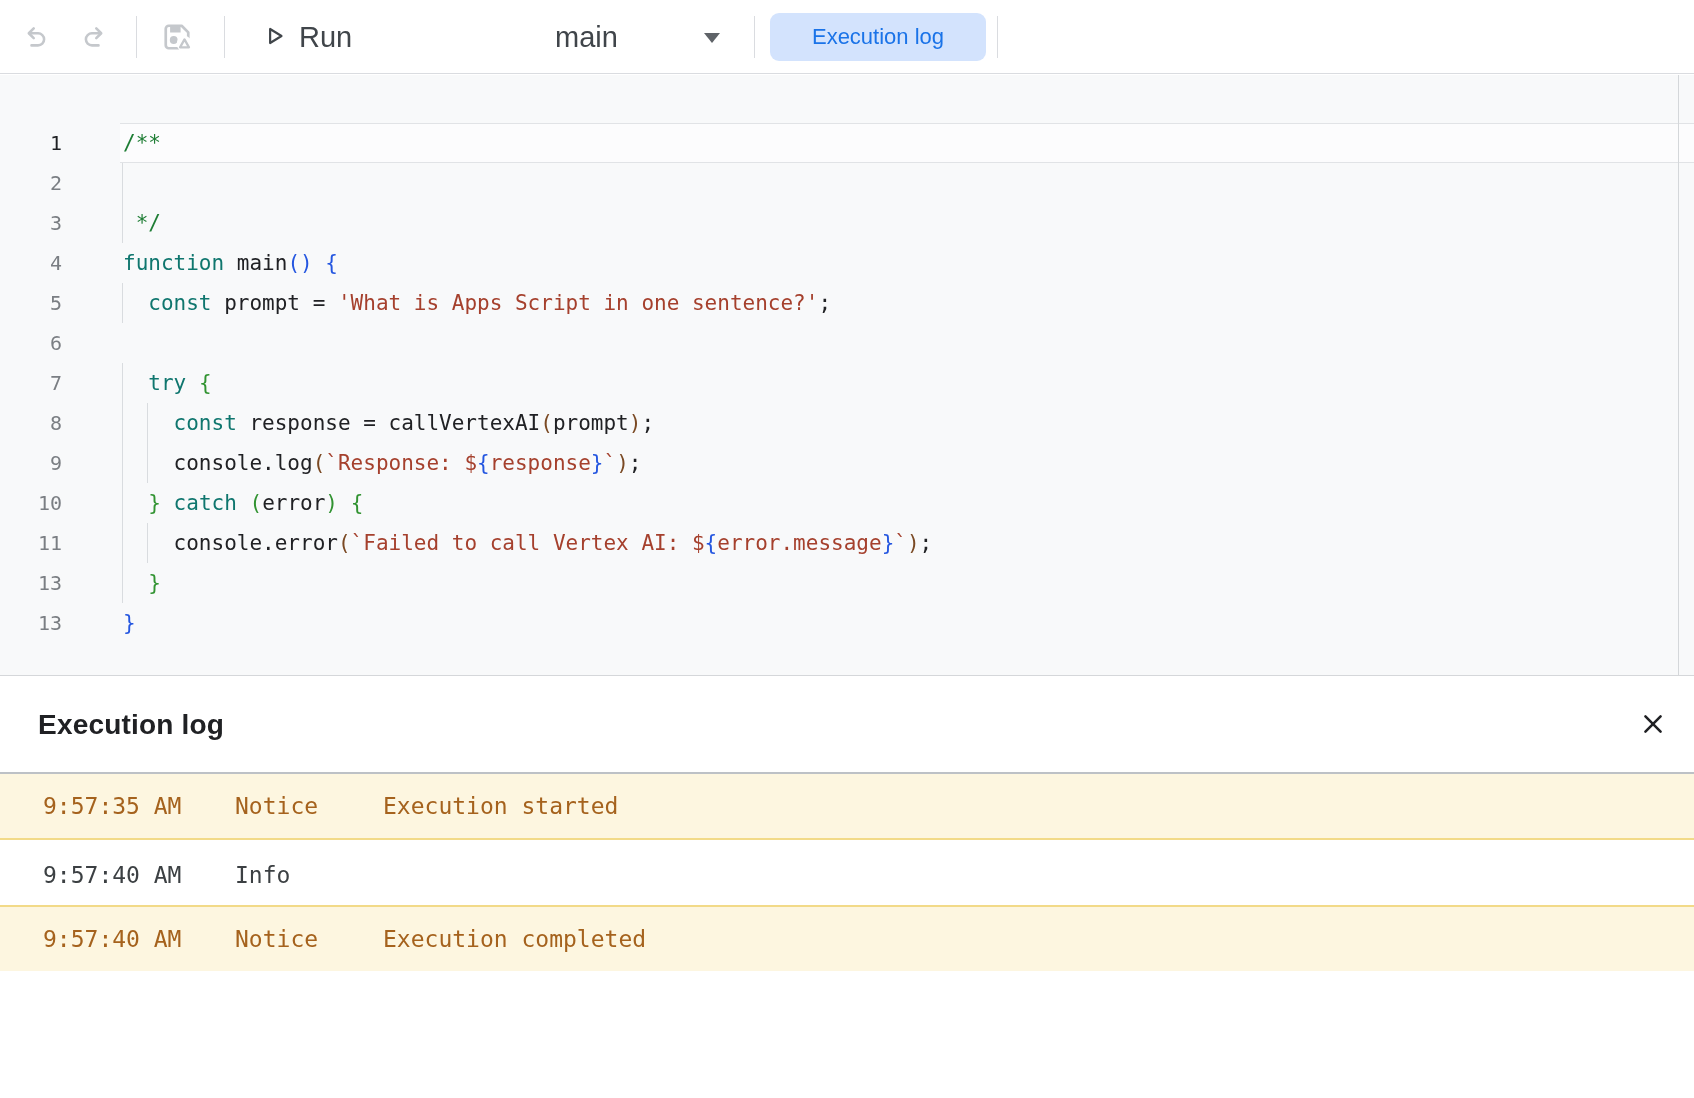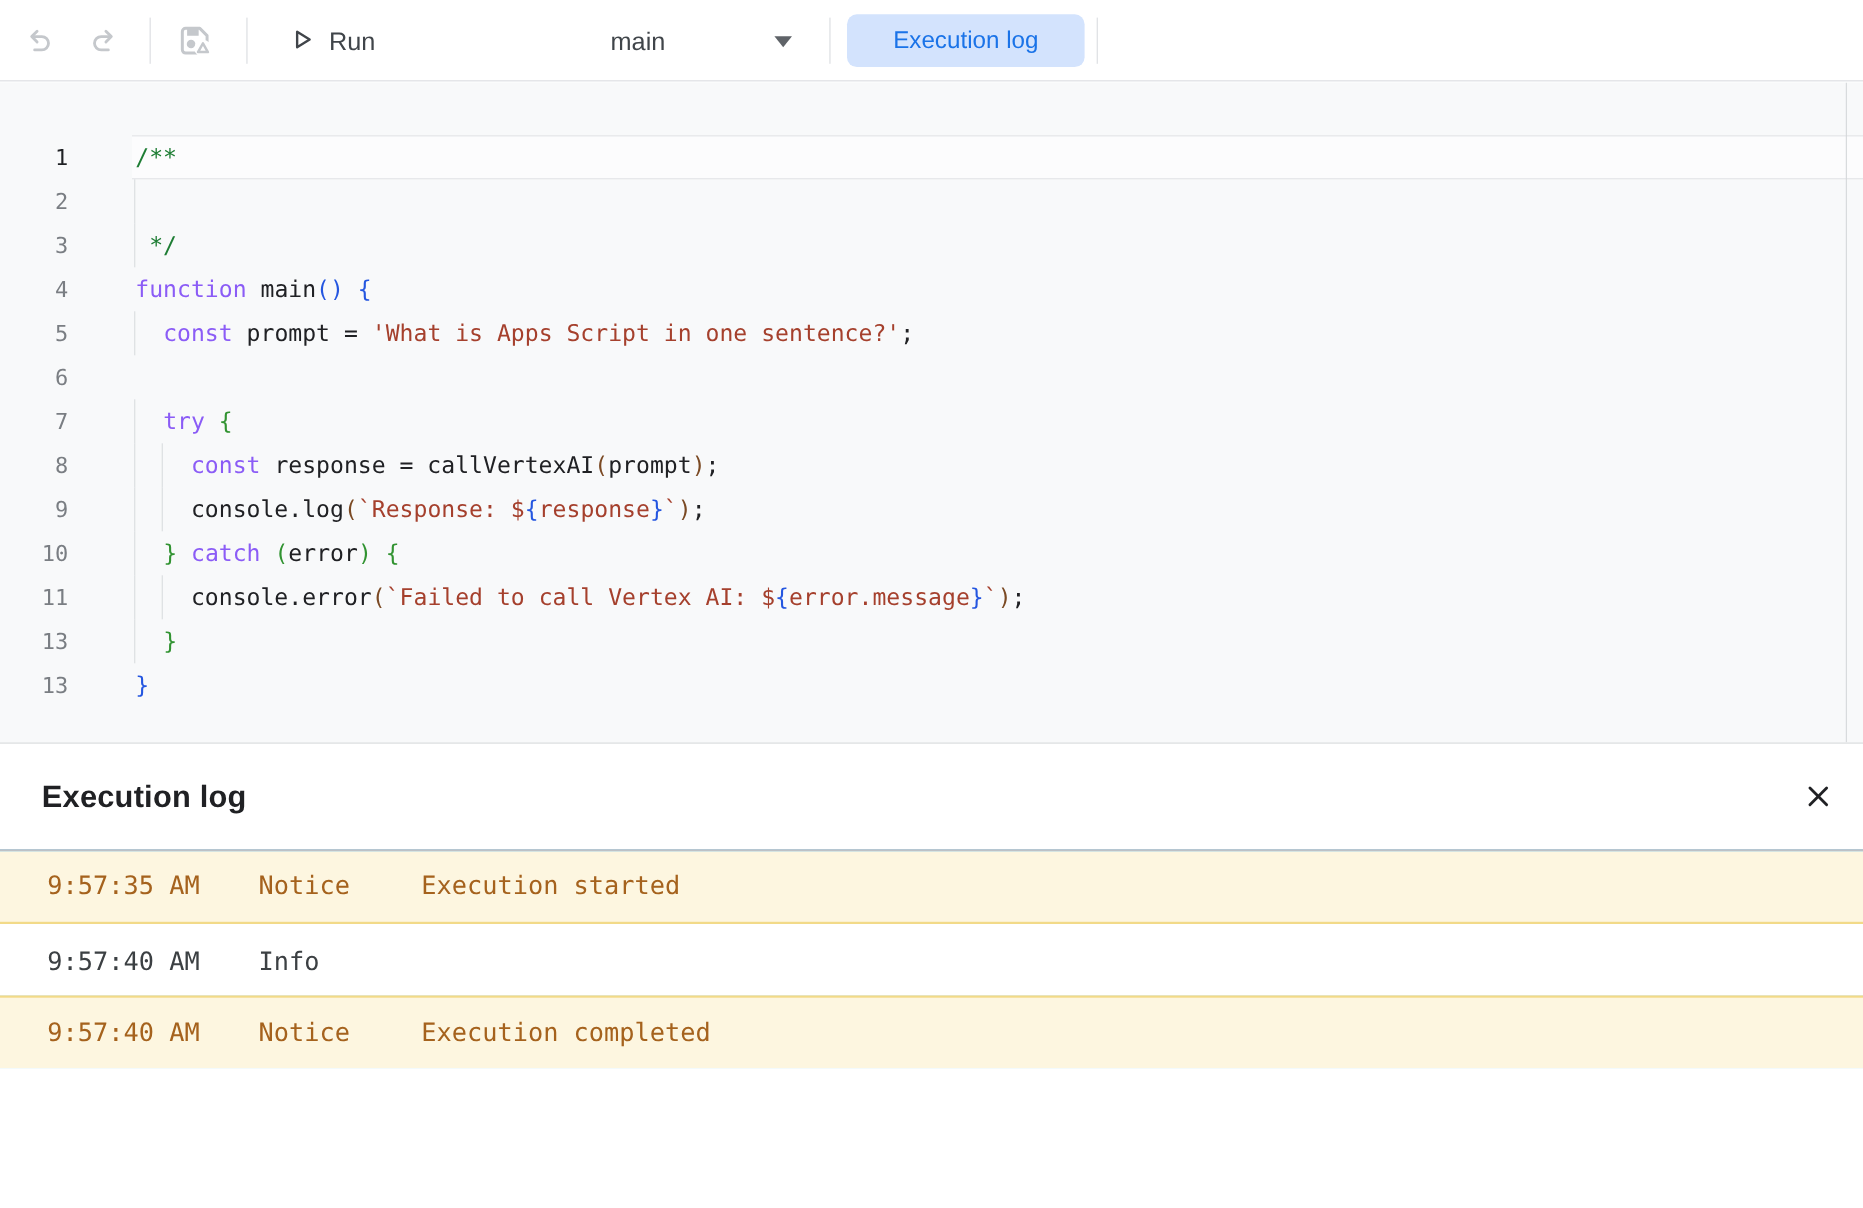--- a/index.html
+++ b/index.html
@@ -3,21 +3,21 @@
 <meta charset="utf-8">
 <style>
   * { box-sizing: border-box; margin: 0; padding: 0; }
   html,body { width:1694px; height:1098px; background:#fff; font-family:"Liberation Sans", sans-serif; }
   .app { position:relative; width:1694px; height:1098px; overflow:hidden; background:#fff; }
 
   
   .toolbar { position:absolute; left:0; top:0; width:1694px; height:74px; background:#fff; border-bottom:1px solid #dadce0; }
   .tb-item { position:absolute; top:0; height:74px; display:flex; align-items:center; cursor:pointer; background:none; border:none; }
   .tb-sep { position:absolute; top:16px; width:1px; height:42px; background:#dadce0; }
-  .tb-label { font-size:23px; color:#40454a; margin-left:11px; white-space:nowrap; }
+  .tb-label { font-size:29px; color:#40454a; margin-left:11px; white-space:nowrap; }
   .icon-btn svg { display:block; }
   .disabled svg { stroke:#c5c8cc; }
   .disabled .fillpart { fill:#c5c8cc; }
   .pill { position:absolute; left:770px; top:13px; width:216px; height:48px; background:#d3e3fd; border:none; border-radius:9px; display:flex; align-items:center; justify-content:center; cursor:pointer; }
   .pill span { color:#1a73e8; font-size:22px; font-weight:500; }
   .fn-select { position:absolute; left:545px; top:0; width:190px; height:74px; display:flex; align-items:center; cursor:pointer; }
   .fn-select .tb-label { margin-left:10px; }
   .caret { position:absolute; right:15px; top:33px; width:0; height:0; border-left:8.5px solid transparent; border-right:8.5px solid transparent; border-top:10px solid #5f6368; }
 
   
@@ -27,36 +27,36 @@
   .ln { position:absolute; left:0; top:0; width:62px; height:40px; line-height:40px; text-align:right;
         font-family:"DejaVu Sans Mono", monospace; font-size:20px; color:#7a7e83; }
   .code { position:absolute; left:123px; top:0; height:40px; line-height:40px; white-space:pre;
           font-family:"DejaVu Sans Mono", monospace; font-size:21px; color:#202124; }
   .guide { position:absolute; top:0; bottom:0; width:1px; background:#d9dcdf; }
   .code-row.current::before { content:""; position:absolute; left:120px; right:0; top:0; bottom:0;
           background:rgba(255,255,255,0.55); border-top:1px solid #e1e3e6; border-bottom:1px solid #e1e3e6; }
   .code-row.current .ln { color:#1f2124; }
   .code span { position:relative; }
   .tok-p  { color:#202124; }
-  .tok-k  { color:#8b5cf6; }
+  .tok-k  { color:#0f766e; }
   .tok-s  { color:#a5402d; }
   .tok-c  { color:#1e7d34; }
   .tok-b1 { color:#2456e0; }
   .tok-b2 { color:#319331; }
   .tok-b3 { color:#7b4a24; }
   .minimap-border { position:absolute; left:1678px; top:0; bottom:0; width:1px; background:#d4d7da; }
 
   
   .log-header { position:absolute; left:0; top:675px; width:1694px; height:97px; background:#fff; border-top:1px solid #d5d7da; }
   .log-title { position:absolute; left:38px; top:0; height:97px; display:flex; align-items:center;
                font-size:28px; font-weight:600; color:#202124; letter-spacing:0.2px; }
   .close-btn { position:absolute; right:22px; top:30px; width:38px; height:38px; background:none; border:none; cursor:pointer;
                display:flex; align-items:center; justify-content:center; }
 
-  .log-table { position:absolute; left:0; top:772px; width:1694px; border-top:2px solid #bdc1c6; background:#7dd3fc; }
+  .log-table { position:absolute; left:0; top:772px; width:1694px; border-top:2px solid #bdc1c6; background:#84cc16; }
   .log-row { display:flex; align-items:flex-start; font-family:"DejaVu Sans Mono", monospace; font-size:23px; line-height:30px; }
   .log-row.notice { background:#fdf6e0; color:#a5621d; padding:17px 0; }
   .log-row.info   { background:#fff; color:#3c4043; padding:20px 0 15px 0; }
   .log-row.notice:first-child { border-bottom:2px solid #f2da88; }
   .log-row.notice:last-child  { border-top:2px solid #f2da88; }
   .cell-time { width:235px; padding-left:43px; flex:none; white-space:nowrap; }
   .cell-level { width:148px; flex:none; white-space:nowrap; }
   .cell-msg { width:1200px; max-width:1200px; }
 </style>
 </head>

